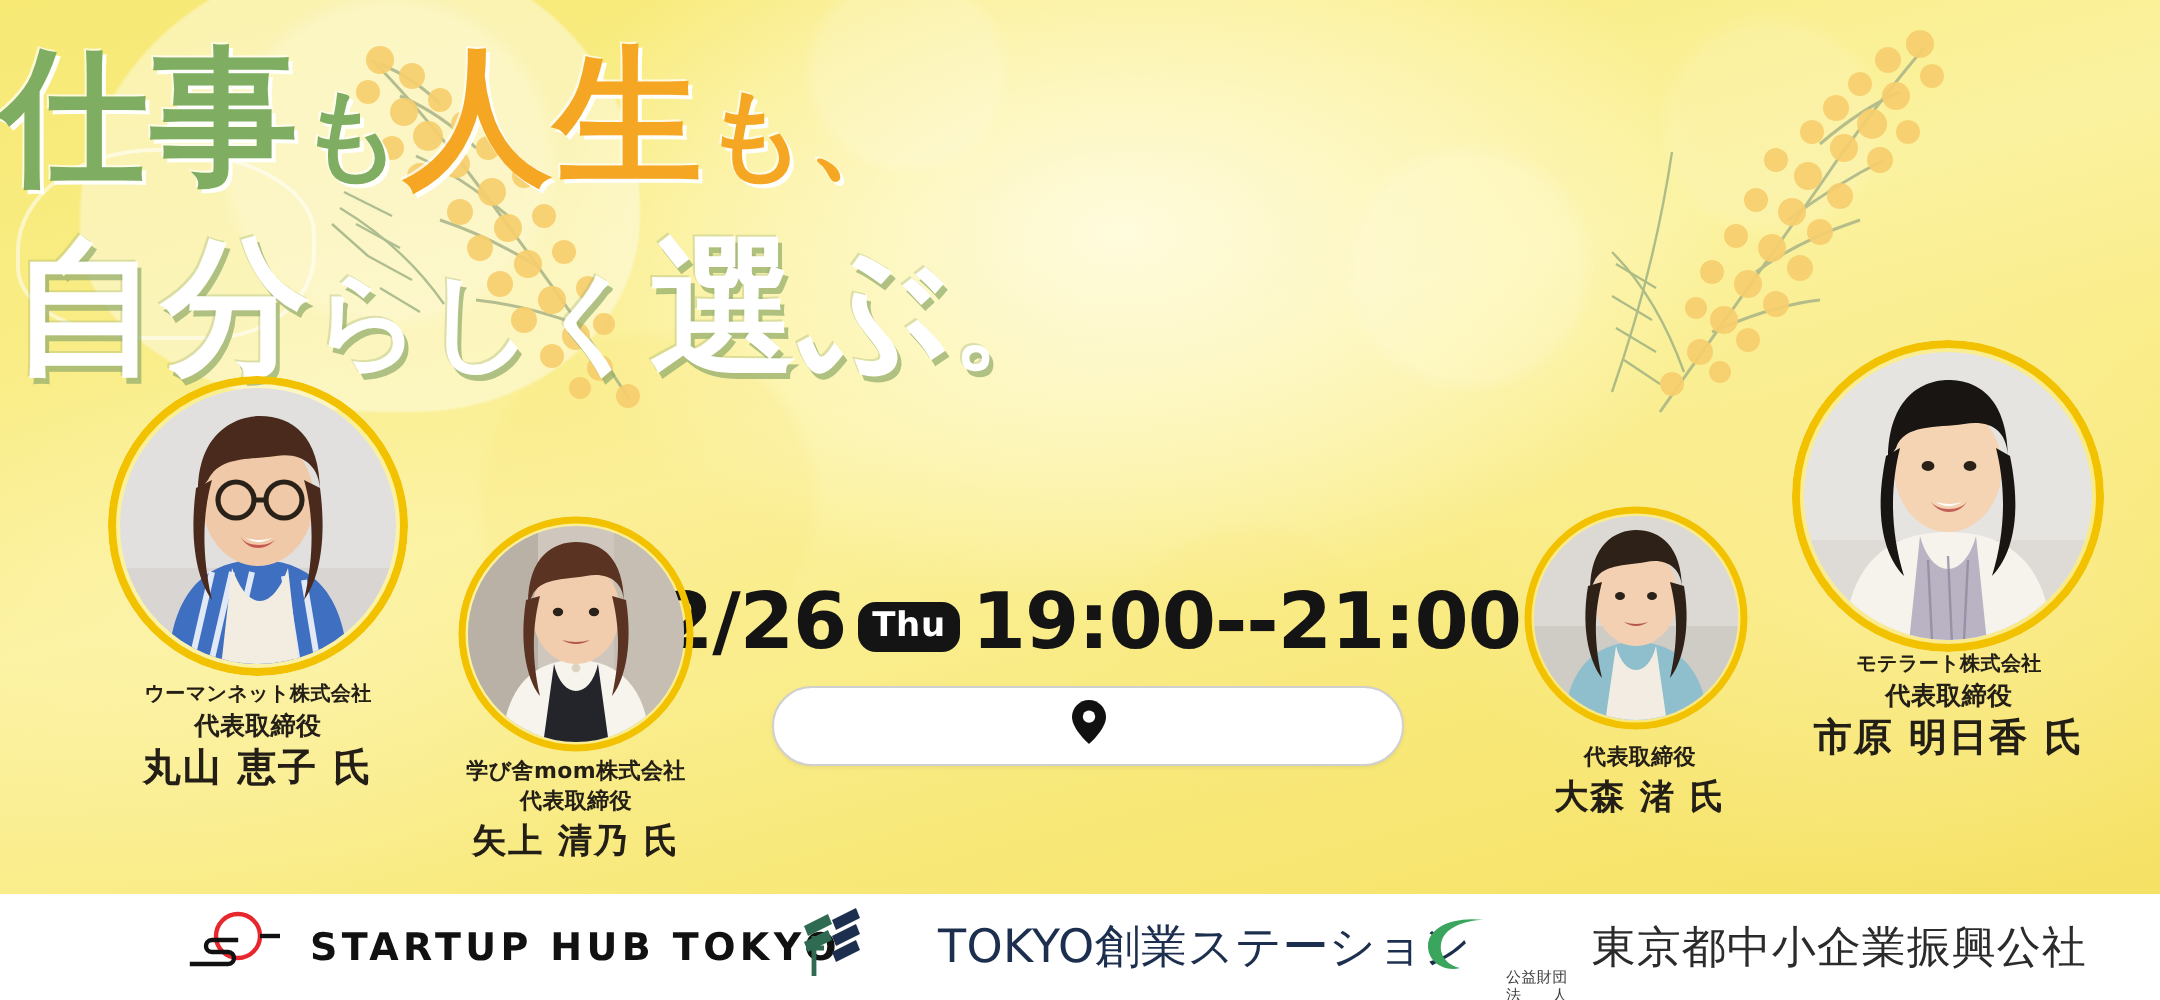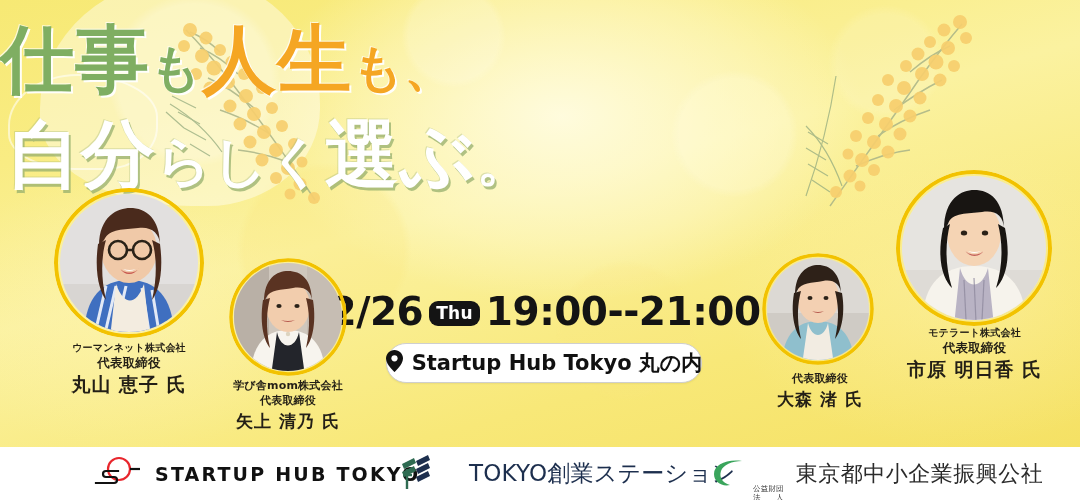--- a/index.html
+++ b/index.html
@@ -283,21 +283,20 @@
     <span>19:00--21:00</span>
   </div>
 
   <div class="venue">
     <span>
       <svg width="17" height="22" viewBox="0 0 17 22">
         <path d="M8.5 0C3.8 0 0 3.8 0 8.5C0 14.6 8.5 22 8.5 22S17 14.6 17 8.5C17 3.8 13.2 0 8.5 0Z" fill="#111"></path>
         <circle cx="8.5" cy="8.3" r="3.1" fill="#fff"></circle>
       </svg>
     </span>
-    <span>Startup Hub Tokyo 丸の内</span>
   </div>
 
   <div class="photo" style="left:54px;top:188px;width:150px;height:150px;">
     <svg width="150" height="150" viewBox="0 0 150 150">
       <defs>
           <clipPath id="c1">
             <circle cx="75" cy="75" r="69"></circle>
           </clipPath>
         </defs>
       <circle cx="75" cy="75" r="73" fill="none" stroke="#f2c200" stroke-width="4"></circle>

